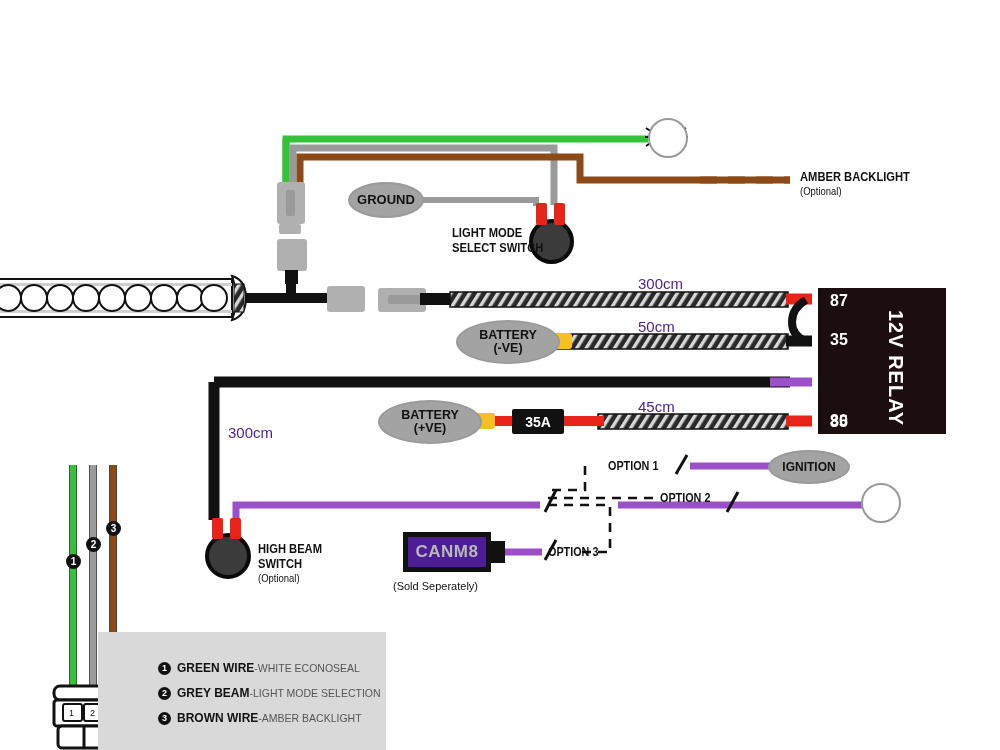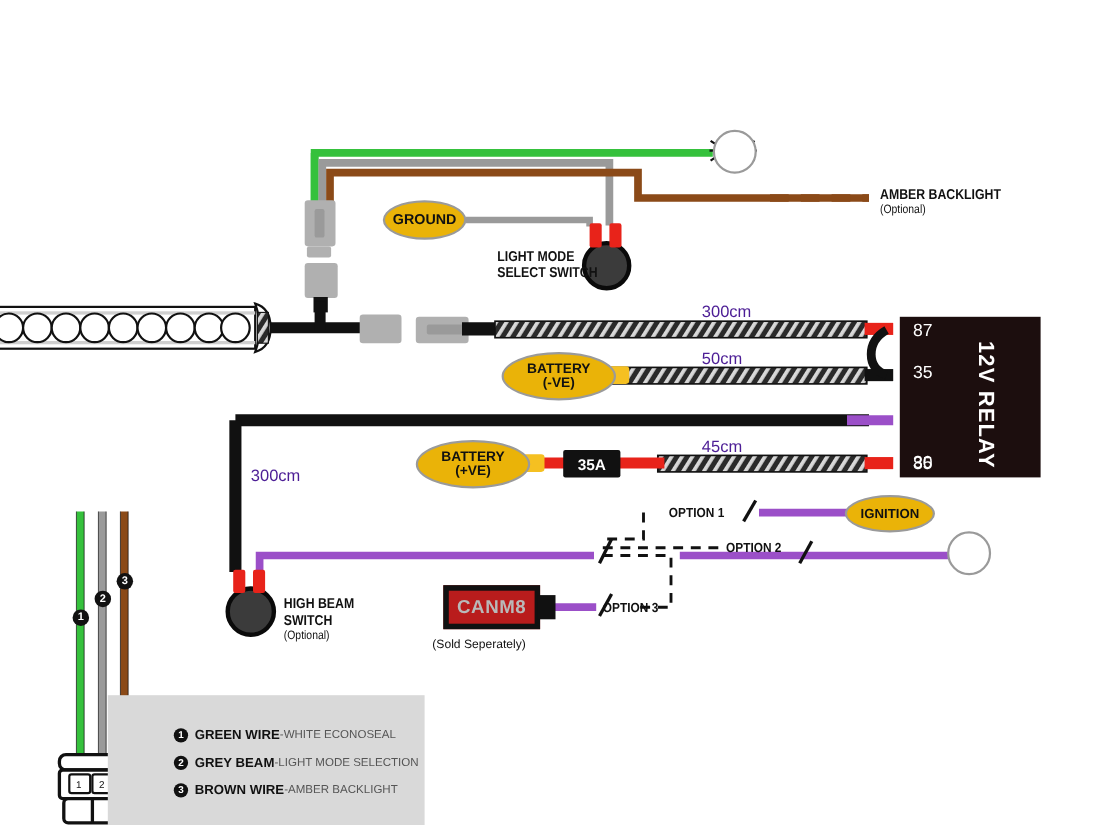--- a/index.html
+++ b/index.html
@@ -24,40 +24,40 @@
   
   #wires{position:absolute;left:0;top:0;width:1000px;height:750px;}
 
   
   .lbl{position:absolute;font-weight:bold;color:#111;line-height:1.15;}
   .lbl.cond{transform:scaleX(0.86);transform-origin:left center;}
   .sub{font-weight:normal;font-size:11px;}
 
   .ellipse-label{position:absolute;display:flex;align-items:center;
     justify-content:center;border:2.5px solid #9a9a9a;border-radius:50%;
-    background:#eab308;font-weight:bold;color:#111;text-align:center;
+    background:#a3a3a3;font-weight:bold;color:#111;text-align:center;
     line-height:1.05;box-sizing:border-box;}
 
   .icon-circle{position:absolute;border:2.5px solid #9a9a9a;border-radius:50%;
     background:#fff;box-sizing:border-box;}
 
   .switch{position:absolute;border-radius:50%;background:#3b3b3b;
     border:4px solid #0a0a0a;box-sizing:border-box;}
 
   .fuse{position:absolute;background:#111;color:#fff;font-weight:bold;
     display:flex;align-items:center;justify-content:center;border-radius:2px;}
 
-  .canm8{position:absolute;background:#b91c1c;border:5px solid #111;
+  .canm8{position:absolute;background:#4c1d95;border:5px solid #111;
     display:flex;align-items:center;justify-content:center;
     font-weight:bold;color:#b9b9b9;letter-spacing:0.5px;box-sizing:border-box;}
 
   .relay{position:absolute;background:#1C0E0E;}
   .relay-text{position:absolute;color:#fff;font-weight:bold;
     writing-mode:vertical-rl;letter-spacing:1px;}
-  .relay-pin{position:absolute;color:#fff;font-weight:normal;}
+  .relay-pin{position:absolute;color:#fff;font-weight:bold;}
 
   .legend-panel{position:absolute;background:#D9D9D9;}
   .legend-row{position:absolute;display:flex;align-items:center;white-space:nowrap;}
   .bullet{width:13px;height:13px;border-radius:50%;background:#111;color:#fff;
     font-size:9px;font-weight:bold;display:flex;align-items:center;
     justify-content:center;margin-right:6px;flex:none;}
   .lg-strong{font-size:12px;font-weight:bold;color:#111;}
   .lg-dim{font-size:10.5px;font-weight:normal;color:#555;}
 
   .wire-badge{position:absolute;width:15px;height:15px;border-radius:50%;

